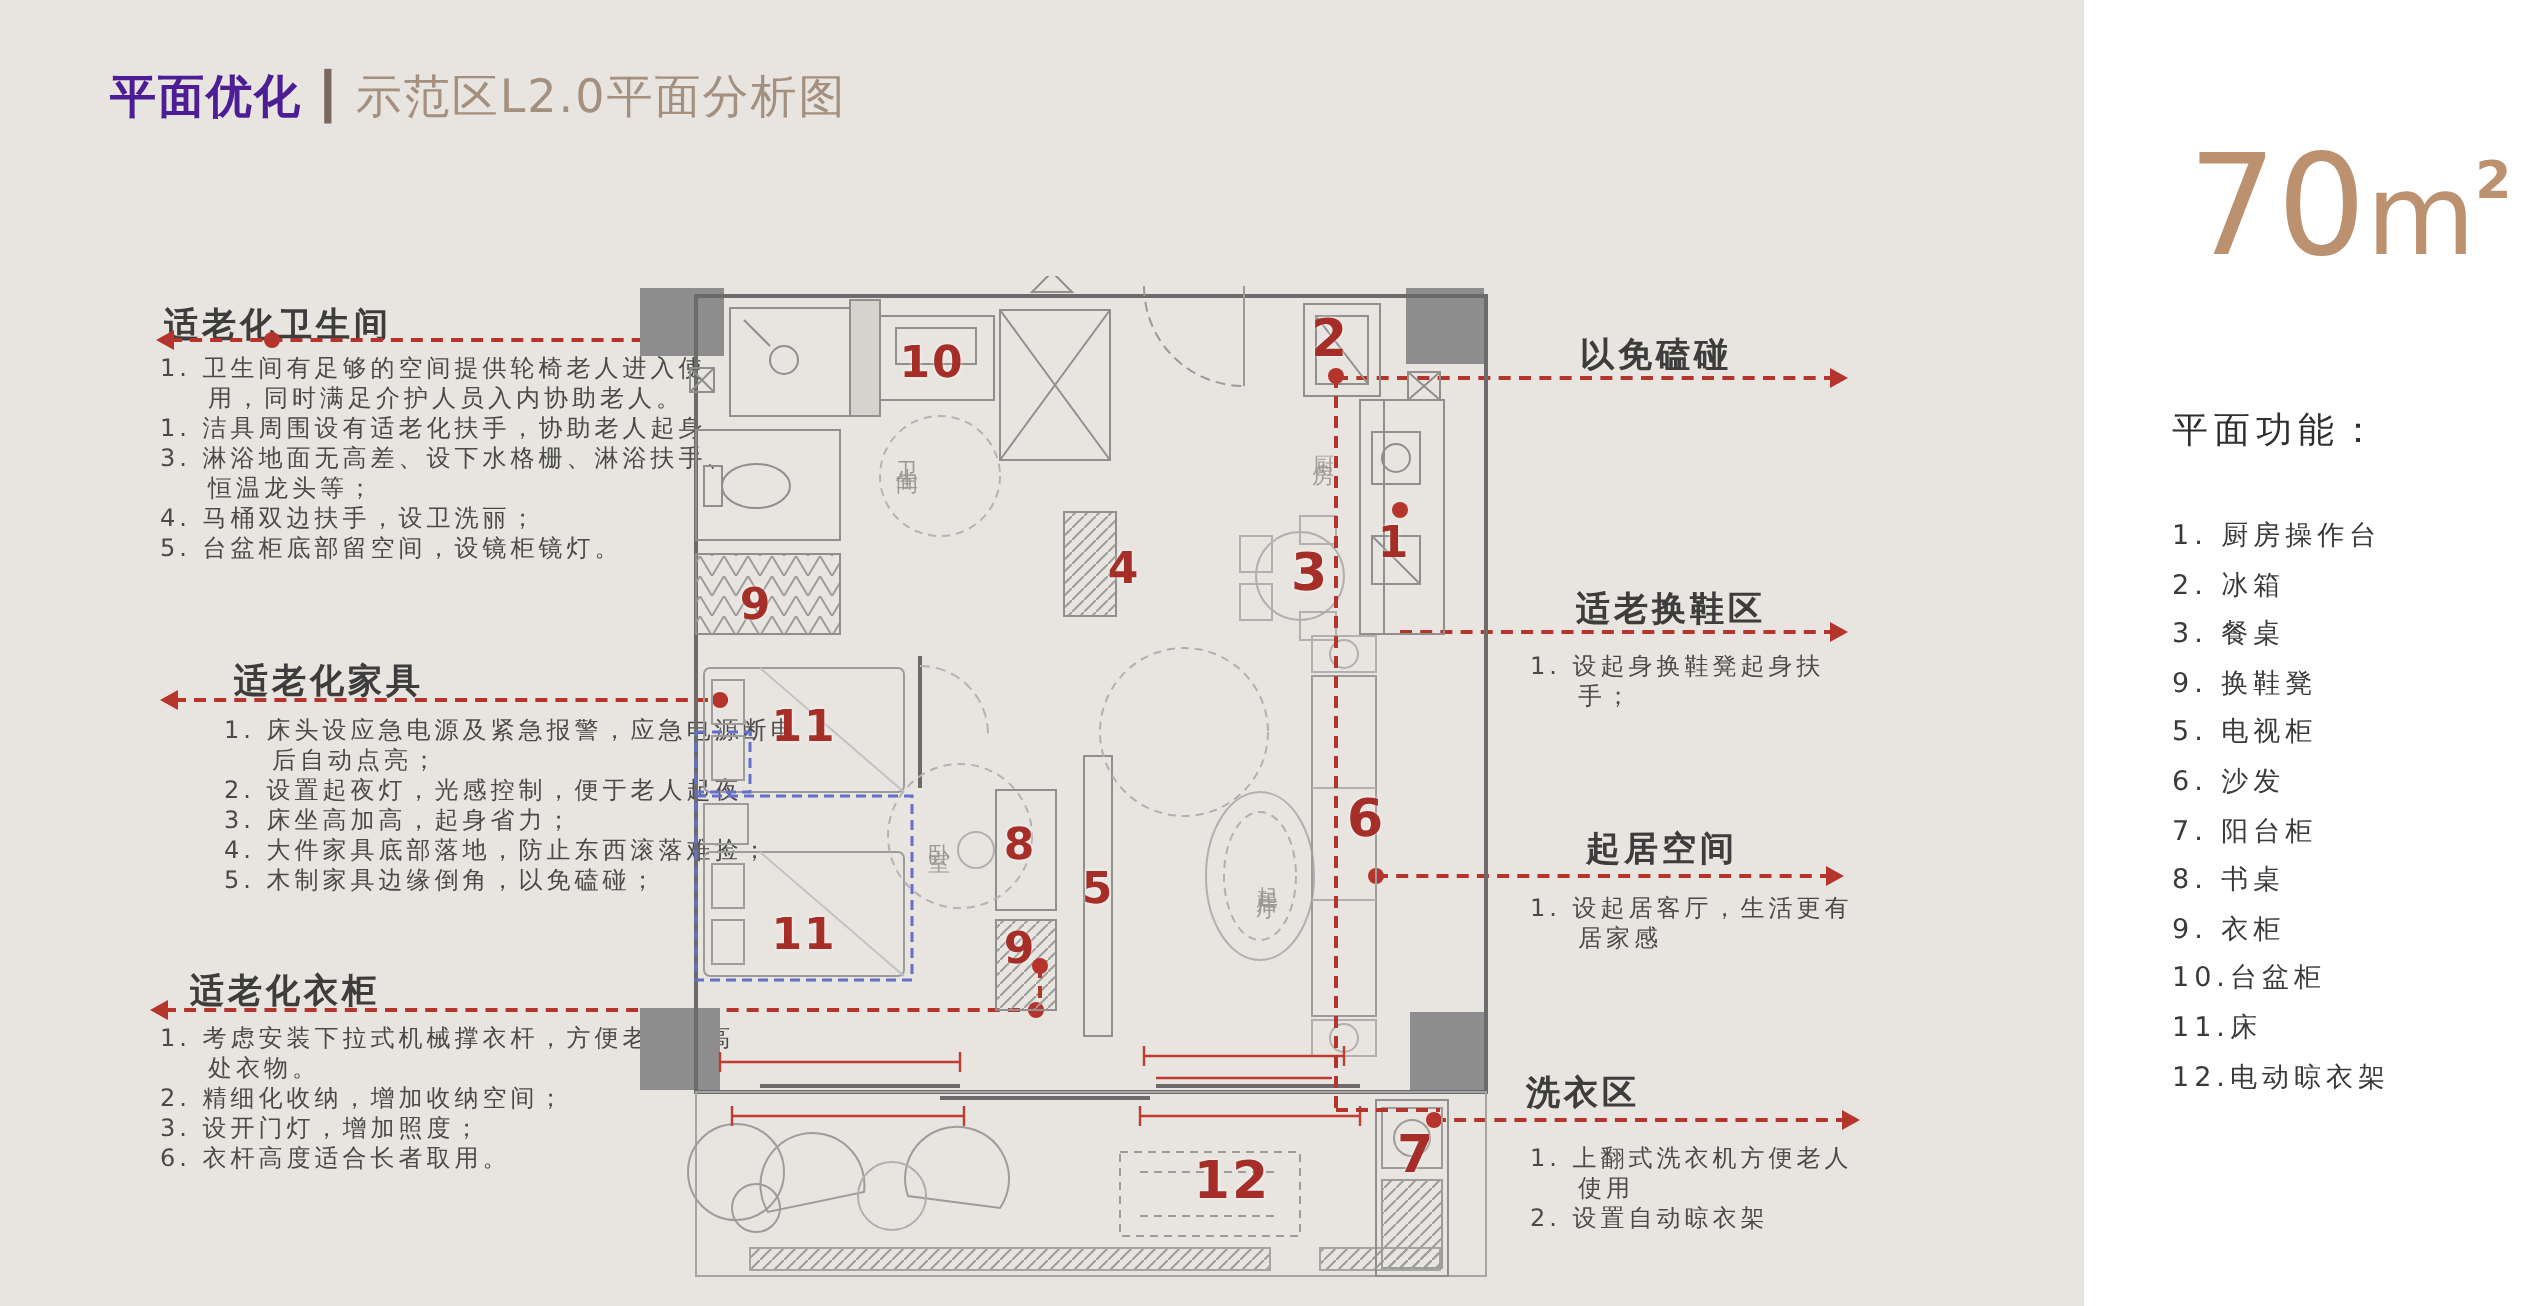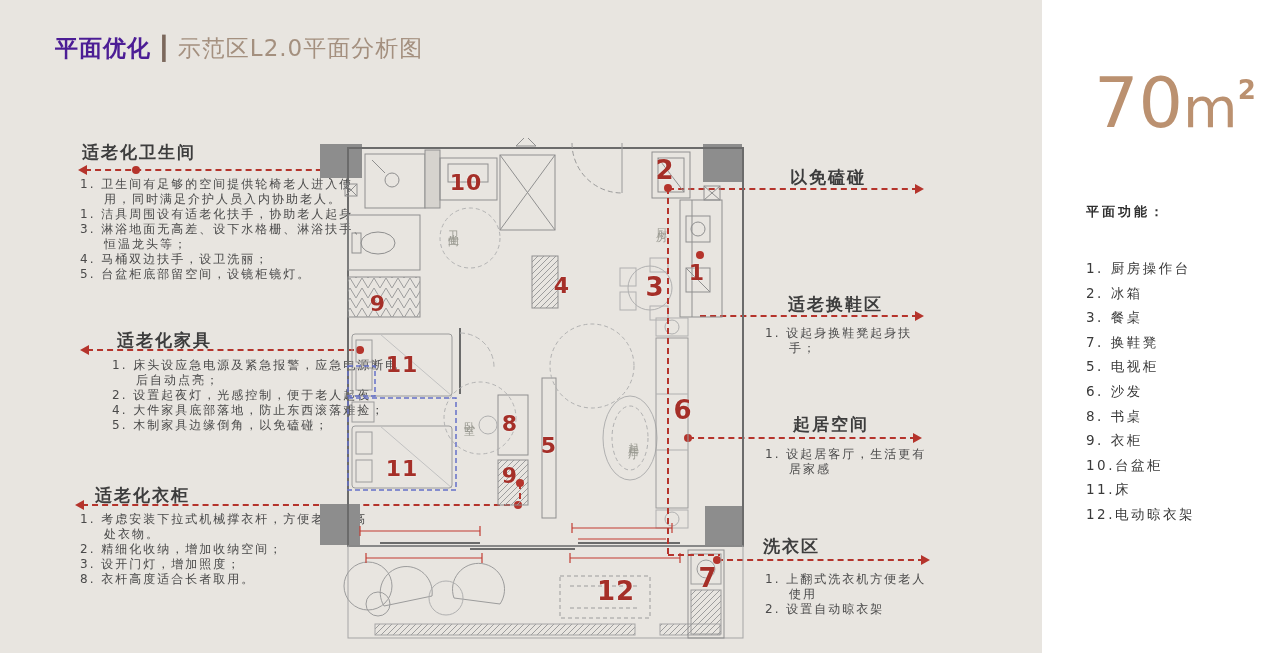--- a/index.html
+++ b/index.html
@@ -16,21 +16,21 @@
   .slide-title .sep { font-weight:bold; color:#7b685c; padding:0 6px; }
   .slide-title .light { color:#a4907f; }
 
   
   .area-badge { position:absolute; left:1094px; top:68px; color:#bb9170; white-space:nowrap; }
   .area-badge .num { font-size:70px; line-height:70px;text-align:center; }
   .area-badge .unit { font-size:56px; }
   .area-badge .sup { font-size:26px; font-weight:bold; vertical-align:28px; }
 
   
-  .legend-heading { position:absolute; left:1086px; top:203px; font-size:13px; font-weight:bold; color:#2f2f2f; letter-spacing:3px; }
+  .legend-heading { position:absolute; left:1086px; top:203px; font-size:18px; font-weight:normal; color:#2f2f2f; letter-spacing:3px; }
   .legend-list { position:absolute; left:1086px; top:256px; width:170px; }
   .legend-list .legend-item { font-size:13.5px; color:#3a3a3a; line-height:24.6px; letter-spacing:2.5px; white-space:nowrap; }
 
   
   .ann-title { position:absolute; font-size:17px; font-weight:bold; color:#3d3d3d; letter-spacing:2px; white-space:nowrap; }
   .ann-list { position:absolute; }
   .ann-item { font-size:12px; color:#4a4a4a; line-height:15px; letter-spacing:2px; padding-left:24px; text-indent:-24px; margin-bottom:0; }
 
   
   .dash-line { position:absolute; border-top:2px dashed #b5342c; }
@@ -61,53 +61,55 @@
 
   <div class="area-badge">
     <span class="num">70</span><span class="unit">m</span><span class="sup">2</span>
   </div>
 
   <div class="legend-heading">平面功能：</div>
   <div class="legend-list">
     <div class="legend-item">1. 厨房操作台</div>
     <div class="legend-item">2. 冰箱</div>
     <div class="legend-item">3. 餐桌</div>
-    <div class="legend-item">7. 换鞋凳</div>
+    <div class="legend-item">9. 换鞋凳</div>
     <div class="legend-item">5. 电视柜</div>
     <div class="legend-item">6. 沙发</div>
+    <div class="legend-item">7. 阳台柜</div>
     <div class="legend-item">8. 书桌</div>
     <div class="legend-item">9. 衣柜</div>
     <div class="legend-item">10.台盆柜</div>
     <div class="legend-item">11.床</div>
     <div class="legend-item">12.电动晾衣架</div>
   </div>
 
-  <div class="ann-title" style="left:82px; top:141px;">适老化卫生间</div>
+  <div class="ann-title" style="left:82px; top:151px;">适老化卫生间</div>
   <div class="ann-list" style="left:80px; top:177px; width:292px;">
     <div class="ann-item">1. 卫生间有足够的空间提供轮椅老人进入使用，同时满足介护人员入内协助老人。</div>
     <div class="ann-item">1. 洁具周围设有适老化扶手，协助老人起身</div>
     <div class="ann-item">3. 淋浴地面无高差、设下水格栅、淋浴扶手、恒温龙头等；</div>
     <div class="ann-item">4. 马桶双边扶手，设卫洗丽；</div>
     <div class="ann-item">5. 台盆柜底部留空间，设镜柜镜灯。</div>
   </div>
 
   <div class="ann-title" style="left:117px; top:329px;">适老化家具</div>
   <div class="ann-list" style="left:80px; top:358px; width:292px;margin-left:32px;">
     <div class="ann-item">1. 床头设应急电源及紧急报警，应急电源断电后自动点亮；</div>
     <div class="ann-item">2. 设置起夜灯，光感控制，便于老人起夜</div>
+    <div class="ann-item">3. 床坐高加高，起身省力；</div>
     <div class="ann-item">4. 大件家具底部落地，防止东西滚落难捡；</div>
     <div class="ann-item">5. 木制家具边缘倒角，以免磕碰；</div>
   </div>
 
   <div class="ann-title" style="left:95px; top:484px;">适老化衣柜</div>
   <div class="ann-list" style="left:80px; top:512px; width:292px;">
     <div class="ann-item">1. 考虑安装下拉式机械撑衣杆，方便老人取高处衣物。</div>
     <div class="ann-item">2. 精细化收纳，增加收纳空间；</div>
     <div class="ann-item">3. 设开门灯，增加照度；</div>
-    <div class="ann-item">8. 衣杆高度适合长者取用。</div>
+    <div class="ann-item">6. 衣杆高度适合长者取用。</div>
   </div>
 
   <div class="ann-title" style="left:790px; top:166px;">以免磕碰</div>
 
   <div class="ann-title" style="left:788px; top:293px;">适老换鞋区</div>
   <div class="ann-list" style="left:765px; top:326px; width:172px;">
     <div class="ann-item">1. 设起身换鞋凳起身扶手；</div>
   </div>
 
   <div class="ann-title" style="left:793px; top:413px;">起居空间</div>

